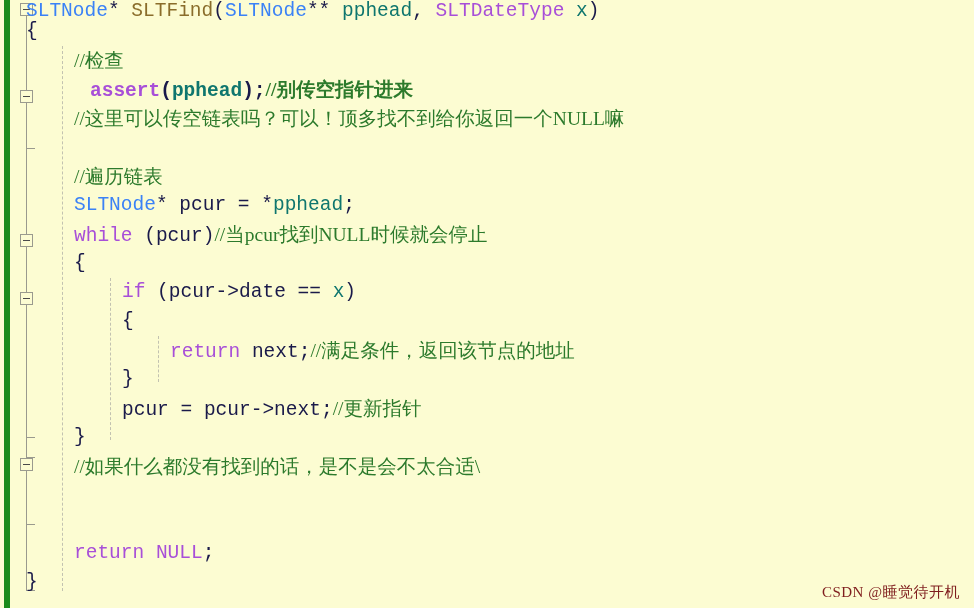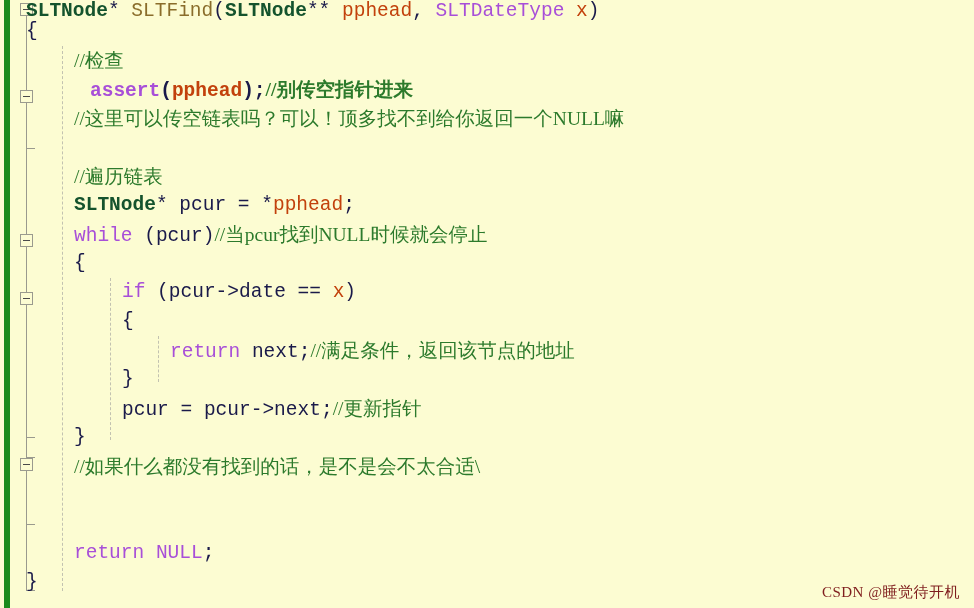--- a/index.html
+++ b/index.html
@@ -90,24 +90,24 @@
     left: 0;
     height: 29px;
     line-height: 29px;
     white-space: pre;
     font-family: "Liberation Mono", "DejaVu Sans Mono", monospace;
     font-size: 19.5px;
     color: #1a1a4a;
   }
 
   
-  .t-type     { color: #14532d; font-weight: bold; }          
+  .t-type     { color: #3b82f6; }          
   .t-fn       { color: #8a6d2b; }          
   .t-kw       { color: #a84fd8; text-align: center; }          
-  .t-param    { color: #c2410c; }          
+  .t-param    { color: #0f766e; }          
   .t-plain    { color: #1a1a4a; }          
   .t-comment  { color: #2c7a2c; font-family: "Liberation Serif","DejaVu Serif",serif; }
   .t-brace    { color: #1a1a4a; }
 
   
   .t-comment { font-size: 19.5px; margin-top: 48px; }
 
   
   .watermark {
     position: absolute;

